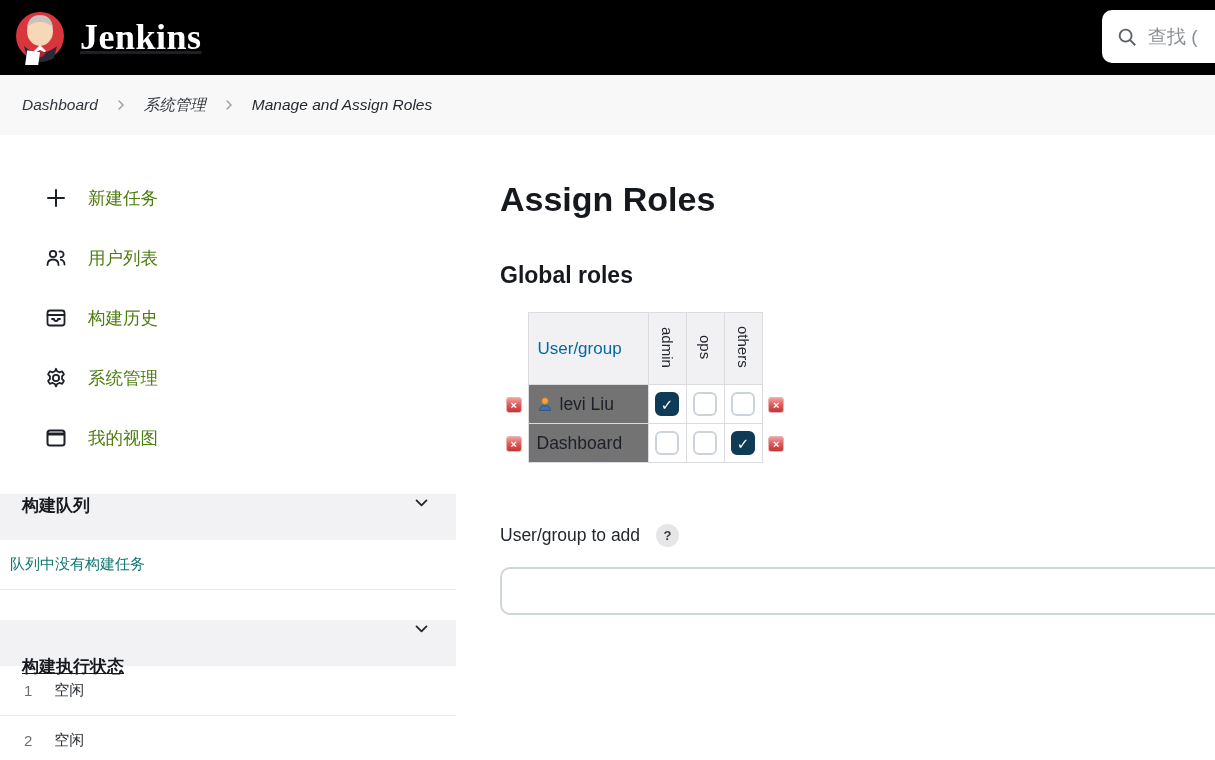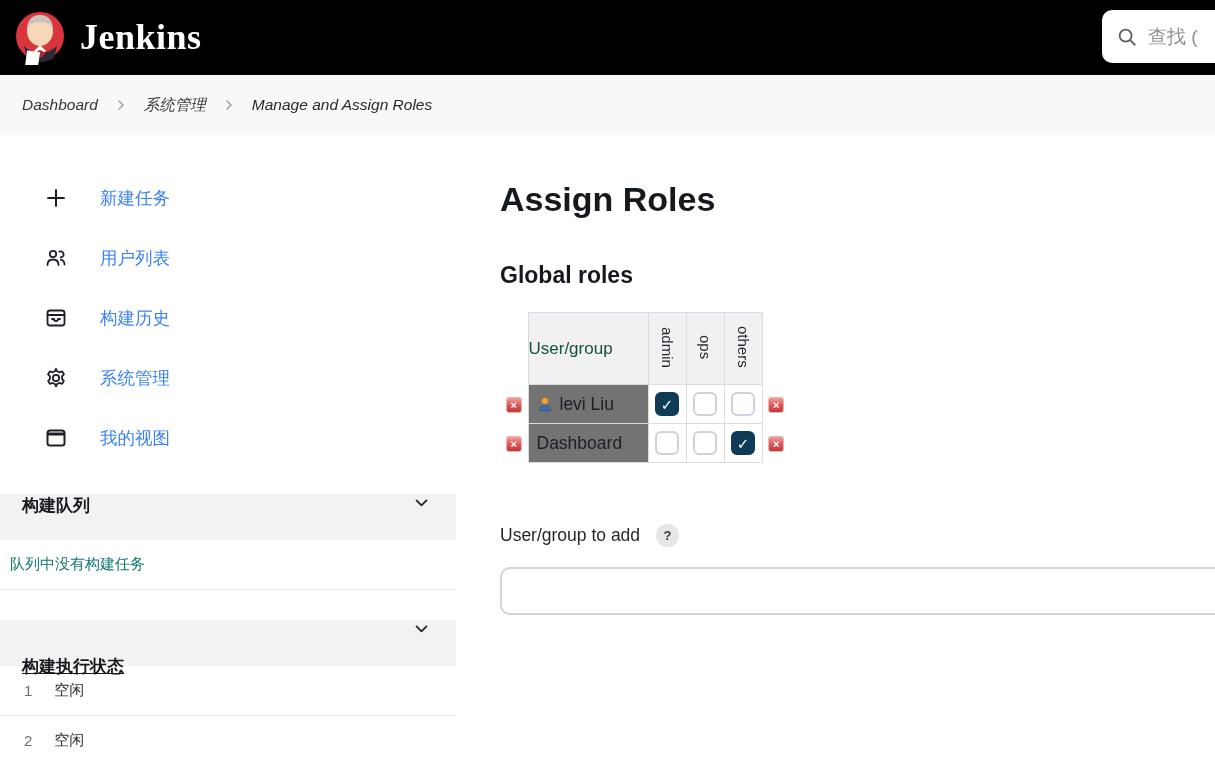--- a/index.html
+++ b/index.html
@@ -1,21 +1,21 @@
 <!DOCTYPE html>
 <html><head>
 <meta charset="utf-8">
 <style>
   * { margin:0; padding:0; box-sizing:border-box; }
   html,body { width:1215px; height:760px; overflow:hidden; background:#fff;
     font-family:"Liberation Sans","DejaVu Sans",sans-serif; color:#1d2026; }
 
   
   .topbar { position:relative; height:75px; background:#000; overflow:hidden; }
-  .brand { position:absolute; left:14px; top:9px; display:flex; align-items:center; gap:14px; cursor:pointer; }
+  .brand { position:absolute; left:14px; top:9px; display:flex; align-items:center; gap:14px; cursor:pointer;text-decoration:underline; }
   .brand-name { font-family:"Liberation Serif","DejaVu Serif",serif; font-weight:700;
     font-size:36px; color:#fff; letter-spacing:0.5px; }
   .searchbox { position:absolute; left:1102px; top:10px; width:180px; height:53px;
     background:#fff; border-radius:10px; display:flex; align-items:center; padding:0 14px; gap:10px; }
   .search-text { font-size:19px; color:#8b9095; white-space:nowrap; }
 
   
   .breadcrumb-bar { height:60px; background:#f8f8f9; display:flex; align-items:center; padding-left:22px; }
   .crumb { font-size:15.5px; color:#30363d; cursor:pointer;font-style:italic; }
   .crumb-sep { margin:0 17px; display:flex; align-items:center; }
@@ -23,21 +23,21 @@
 
   
   .layout { display:flex; width:1215px; height:625px; }
   .sidebar { width:456px; flex:0 0 456px; }
   .main { flex:1; padding-left:44px; }
 
   
   .nav-list { padding-top:33px; }
   .nav-item { height:60px; display:flex; align-items:center; padding-left:44px; gap:20px; cursor:pointer; }
   .nav-item svg { flex:0 0 24px; }
-  .nav-label { font-size:17.5px; color:#3b82f6;margin-left:12px; }
+  .nav-label { font-size:17.5px; color:#4d7c0f; }
 
   .panel-gap { height:26px; }
   .panel-head { height:46px; background:#f2f2f4; display:flex; 
     justify-content:space-between; padding:0 26px 0 22px; cursor:pointer; }
   .panel-title { font-size:17px; font-weight:700; color:#16191e; }
   .panel-title.underline { text-decoration:underline;margin-top:35px; }
   .panel-row { min-height:50px; display:flex; align-items:center; border-bottom:1px solid #eaeaec; }
   .queue-empty { padding-left:10px; font-size:15px; color:#0f766e; }
   .exec-row { padding-left:24px; gap:22px; }
   .exec-num { font-size:15px; color:#6a6f75; }
@@ -46,21 +46,21 @@
 
   
   .page-title { margin-top:45px; font-size:34px; font-weight:700; color:#15191e; }
   .section-title { margin-top:43px; font-size:23px; font-weight:700; color:#15191e; }
 
   .roles-table-wrap { margin-top:23px; }
   table.roles { border-collapse:collapse; }
   table.roles td, table.roles th { border:1px solid #dcdce0; }
   td.xcell { border:none !important; background:none; width:28px; text-align:center; vertical-align:middle; }
   th.usercol { width:120px; height:72px; background:#f1f1f4; font-weight:400; font-size:17px;
-    color:#14532d; text-align:left; vertical-align:middle; }
+    color:#0369a1; text-align:left; padding-left:9px; vertical-align:middle; }
   th.rotcol { width:38px; background:#f1f1f4; font-weight:400; font-size:15px; color:#23272e;
     vertical-align:middle; text-align:center; }
   th.rotcol .rot { writing-mode:vertical-rl; display:inline-block; line-height:1; padding:6px 0; }
   td.namecell { height:39px; font-size:17.5px; color:#1d2026; padding-left:8px; vertical-align:middle; background:#737373; }
   td.cbcell { width:38px; text-align:center; vertical-align:middle; background:#fff; }
   .name-inner { display:flex; align-items:center; gap:7px; }
 
   .cb { display:inline-block; width:24px; height:24px; border-radius:6px;
     border:2px solid #ccd3da; background:#fff; vertical-align:middle; cursor:pointer; position:relative; }
   .cb.checked { border-color:#0f3b57; background:#0f3b57; }

